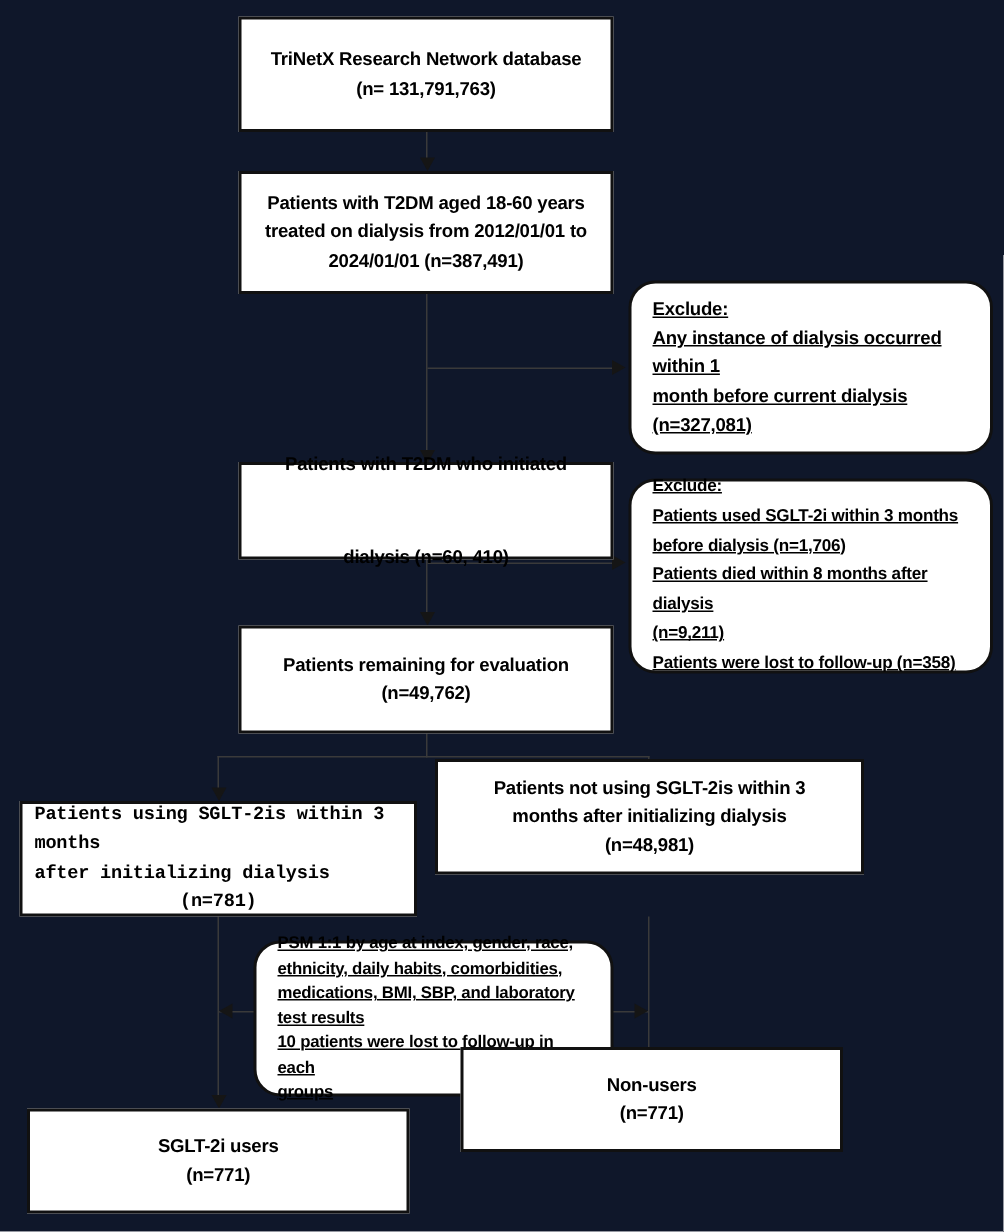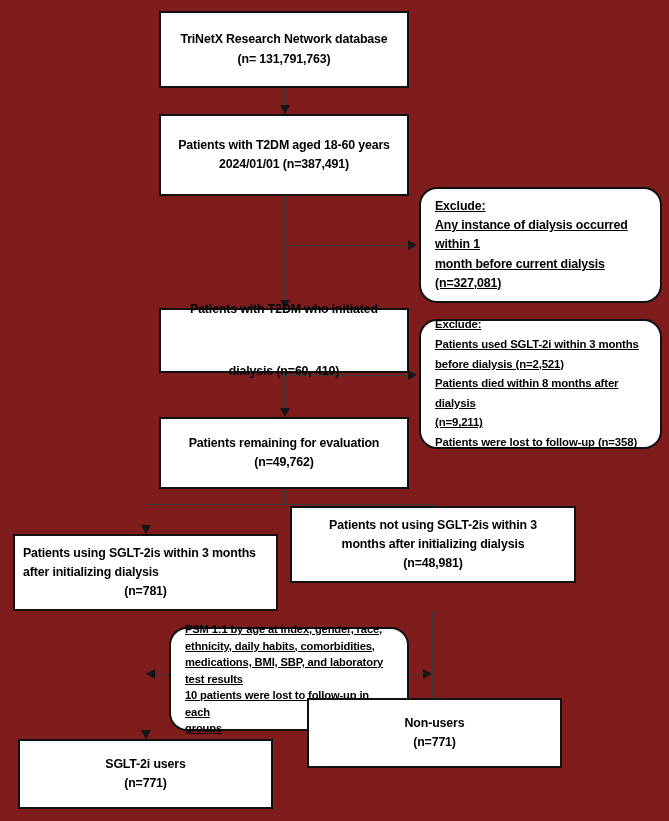--- a/index.html
+++ b/index.html
@@ -8,21 +8,21 @@
     background: #ffffff;
   }
   body {
     font-family: "Liberation Sans", sans-serif;
     color: #000000;
   }
   #flow-root {
     position: relative;
     width: 669px;
     height: 821px;
-    background: #7f1d1d;
+    background: #0f172a;
     overflow: hidden;
   }
   .box {
     position: absolute;
     box-sizing: border-box;
     border: 2.5px solid #111111;
     background: #ffffff;
     display: flex;
     flex-direction: column;
     align-items: center;
@@ -38,21 +38,21 @@
   .box.rounded {
     border-radius: 18px;
     border-width: 2.5px;
     text-align: left;
     align-items: center;
     justify-content: center;
     padding: 8px 14px;
     text-decoration: underline;
   }
   .box .ln { display: block; width: 100%; }
-  .box.lefttext { text-align: left; align-items: flex-end; }
+  .box.lefttext { text-align: left; align-items: flex-end; font-family: Liberation Mono, monospace; }
   .box.lefttext .ln.center { text-align: center; }
 
   
   .vline {
     position: absolute;
     width: 0;
     border-left: 1.6px solid #3a3a3a;
     z-index: 1;
   }
   .hline {
@@ -94,20 +94,21 @@
   <div class="box" style="left:159px; top:11px; width:250px; height:77px;">
     <span class="ln">TriNetX Research Network database</span>
     <span class="ln">(n= 131,791,763)</span>
   </div>
 
   <div class="vline" style="left:284px; top:88px; height:20px;"></div>
   <div class="arrow-down" style="left:280px; top:105px;"></div>
 
   <div class="box" style="left:159px; top:114px; width:250px; height:82px;">
     <span class="ln">Patients with T2DM aged 18-60 years</span>
+    <span class="ln">treated on dialysis from 2012/01/01 to</span>
     <span class="ln">2024/01/01 (n=387,491)</span>
   </div>
 
   <div class="vline" style="left:284px; top:196px; height:110px;"></div>
   <div class="arrow-down" style="left:280px; top:300px;"></div>
 
   <div class="hline" style="left:285px; top:245px; width:124px;"></div>
   <div class="arrow-right" style="left:408px; top:240px;"></div>
 
   <div class="box rounded" style="left:419px; top:187px; width:243px; height:116px;">
@@ -123,21 +124,21 @@
 
   <div class="vline" style="left:284px; top:373px; height:42px;"></div>
   <div class="arrow-down" style="left:280px; top:408px;"></div>
 
   <div class="hline" style="left:285px; top:375px; width:124px;"></div>
   <div class="arrow-right" style="left:408px; top:370px;"></div>
 
   <div class="box rounded" style="left:419px; top:319px; width:243px; height:130px; font-size:11.4px; line-height:1.72;">
     <span class="ln">Exclude:</span>
     <span class="ln">Patients used SGLT-2i within 3 months</span>
-    <span class="ln">before dialysis (n=2,521)</span>
+    <span class="ln">before dialysis (n=1,706)</span>
     <span class="ln">Patients died within 8 months after dialysis</span>
     <span class="ln">(n=9,211)</span>
     <span class="ln">Patients were lost to follow-up (n=358)</span>
   </div>
 
   <div class="box" style="left:159px; top:417px; width:250px; height:72px;">
     <span class="ln">Patients remaining for evaluation</span>
     <span class="ln">(n=49,762)</span>
   </div>
 

